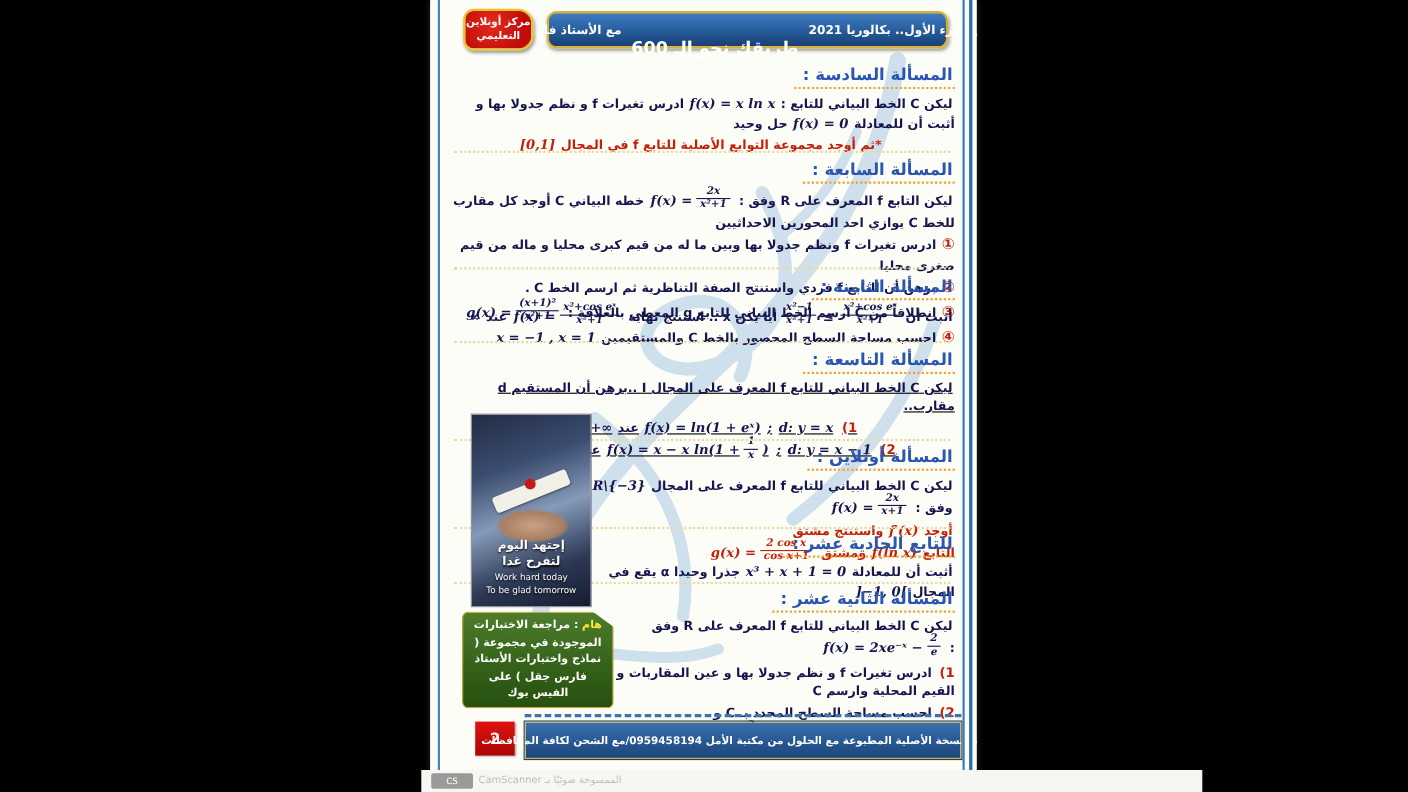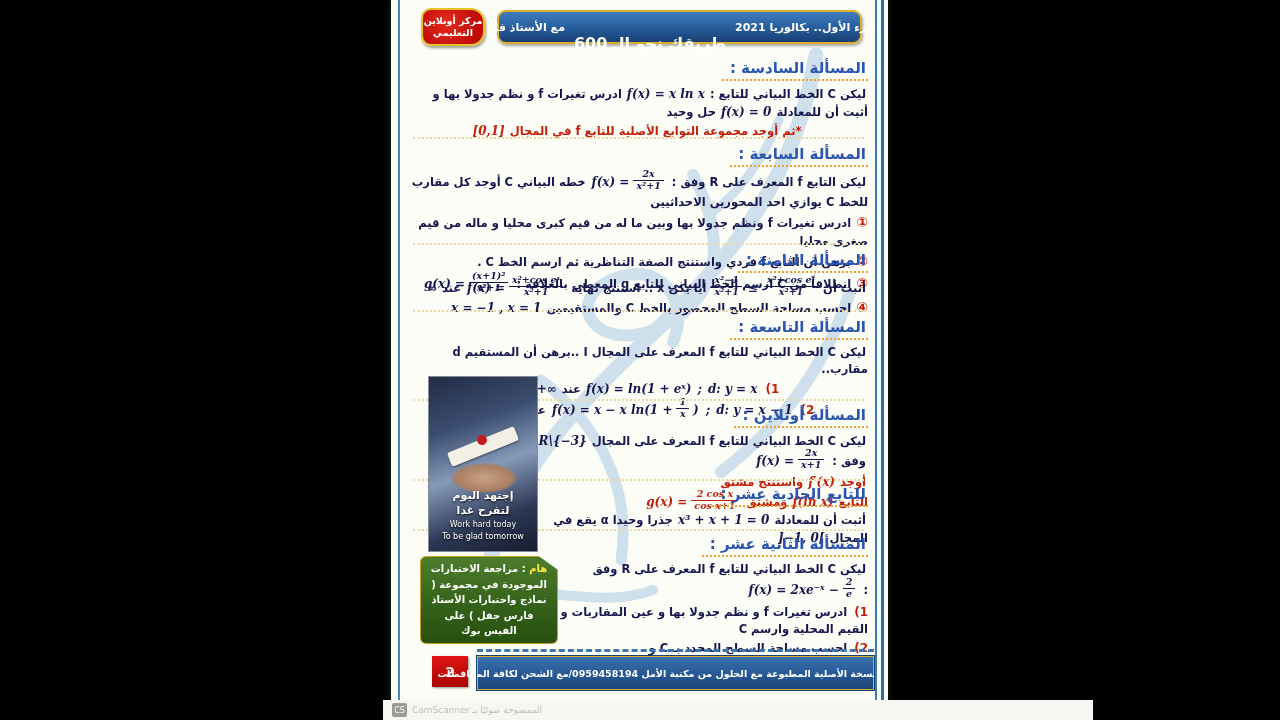--- a/index.html
+++ b/index.html
@@ -83,21 +83,21 @@
       display:flex; align-items:center; justify-content:center; box-shadow:1px 1px 2px rgba(0,0,0,.4);}
   .fbanner { position:absolute; left:86px; right:14px; top:656px; height:34px; z-index:2;
       background:linear-gradient(180deg,#3a70ae 0%, #285a96 50%, #1c4679 100%);
       border:1.5px solid #d9af2b; outline:1px solid #17406e;
       color:#fff; font-size:9.5px; font-weight:bold; direction:rtl;
       display:flex; align-items:center; justify-content:center; white-space:nowrap; }
 
   
   .cam-strip { position:absolute; left:383px; top:700px; width:710px; height:20px;
       background:#f6f6f3; display:flex; align-items:center; gap:5px; padding-left:9px; }
-  .cs-logo { width:15px; height:14px; background:#9a9a98; color:#fff; border-radius:2px;
+  .cs-logo { width:38px; height:14px; background:#9a9a98; color:#fff; border-radius:2px;
       font-size:8px; font-weight:normal; display:flex; align-items:center; justify-content:center;}
   .cs-label { color:#bdbdba; font-size:9px; direction:rtl; unicode-bidi:isolate; }
 </style>
 </head>
 <body>
 
 <div class="stage">
   <div class="page">
 
     <svg class="wm" width="497" height="700" viewBox="0 0 497 700">
@@ -149,21 +149,21 @@
       </div>
     </div>
     <div class="sep" style="top:243px;"></div>
 
     <div class="blk" style="top:250px;">
       <div><span class="ptitle">المسألة الثامنة :</span></div>
       <div class="line"><span class="ar">أثبت أن</span><span class="frac" dir="ltr"><span class="fnum">x²+cos eˣ</span><span class="fden">x²+1</span></span><span class="mm" dir="ltr">≤</span><span class="frac" dir="ltr"><span class="fnum">x²−1</span><span class="fden">x²+1</span></span><span class="ar">أيا يكن x .. استنتج نهاية</span><span class="mrun" dir="ltr"><span class="mm" dir="ltr">f(x) =</span><span class="frac" dir="ltr"><span class="fnum">x²+cos eˣ</span><span class="fden">x²+1</span></span></span><span class="ar">عند</span><span class="mm" dir="ltr">∞</span></div>
     </div>
     <div class="sep" style="top:310px;"></div>
 
-    <div class="blk" style="top:317px;">
+    <div class="blk" style="top:317px;text-decoration:underline;">
       <div><span class="ptitle">المسألة التاسعة :</span></div>
       <div class="line"><span class="ar">ليكن C الخط البياني للتابع f المعرف على المجال I ..برهن أن المستقيم d مقارب..</span></div>
       <div class="line item centered">
         <span class="pmark" dir="ltr">(1</span><span><span class="mm" dir="ltr">d: y = x</span><span class="mm" dir="ltr">;</span><span class="mm" dir="ltr">f(x) = ln(1 + eˣ)</span><span class="ar">عند</span><span class="mm" dir="ltr">+∞</span></span>
       </div>
       <div class="line item centered">
         <span class="pmark" dir="ltr">(2</span><span><span class="mm" dir="ltr">d: y = x − 1</span><span class="mm" dir="ltr">;</span><span class="mrun" dir="ltr"><span class="mm" dir="ltr">f(x) = x − x ln(1 +</span><span class="frac" dir="ltr"><span class="fnum">1</span><span class="fden">x</span></span><span class="mm" dir="ltr">)</span></span><span class="ar">عند</span><span class="mm" dir="ltr">+∞</span></span>
       </div>
     </div>
     <div class="sep" style="top:399px;"></div>

